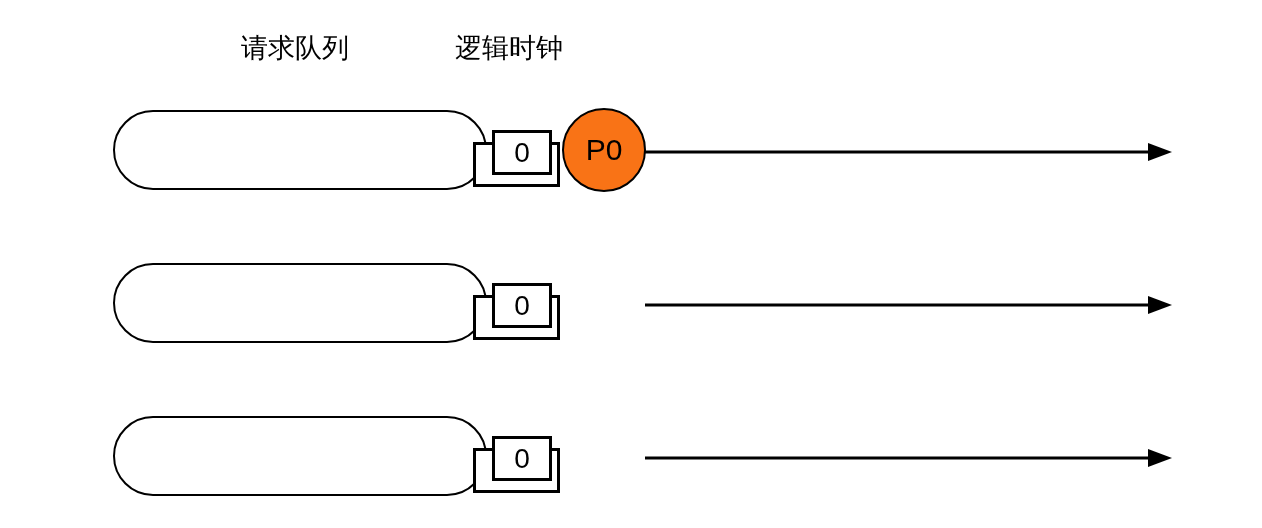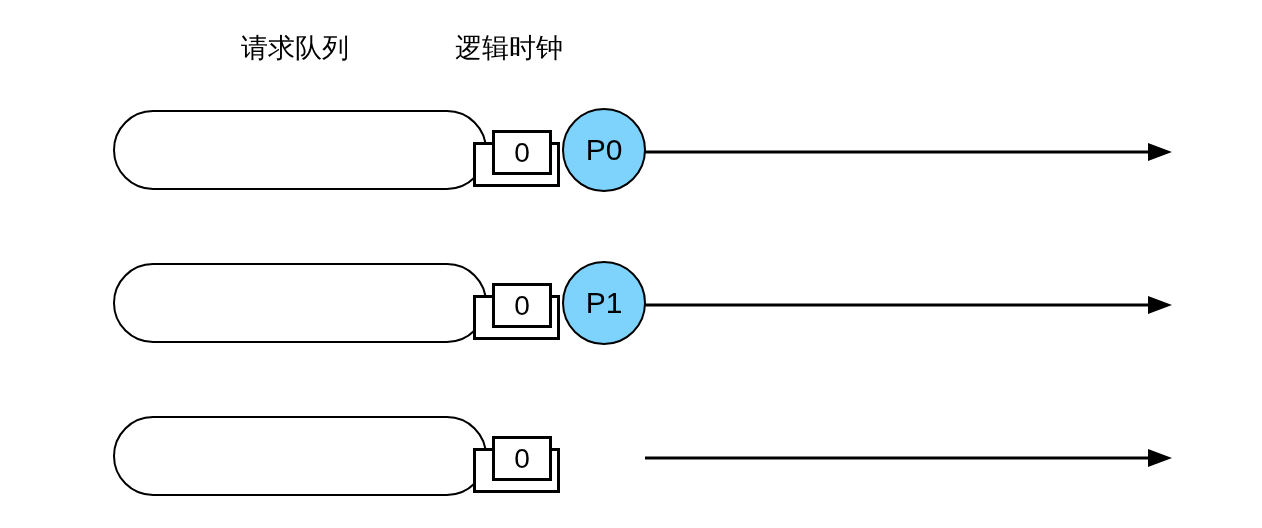--- a/index.html
+++ b/index.html
@@ -90,21 +90,21 @@
   
   .proc-circle {
     position: absolute;
     left: 562px;
     top: 8px;
     width: 84px;
     height: 84px;
     box-sizing: border-box;
     border: 2.2px solid #000000;
     border-radius: 50%;
-    background: #7dd3fc;
+    background: #f97316;
     display: flex;
     align-items: center;
     justify-content: center;
     font-size: 30px;
     line-height: 1;
     z-index: 2;
   }
 
   
   .timeline {
@@ -142,21 +142,20 @@
   </div>
 
   <div class="proc-row" style="top:253px;">
 
     <div class="queue-pill">
       <div class="queue-entry">0:0</div>
     </div>
 
     <div class="clock-box">0</div>
 
-    <div class="proc-circle">P1</div>
 
     <svg class="timeline" viewBox="0 0 540 100">
       <line x1="5" y1="52" x2="513" y2="52" stroke="#000000" stroke-width="3.2"></line>
       <polygon points="508,43 532,52 508,61" fill="#000000"></polygon>
     </svg>
   </div>
 
   <div class="proc-row" style="top:406px;">
 
     <div class="queue-pill">

